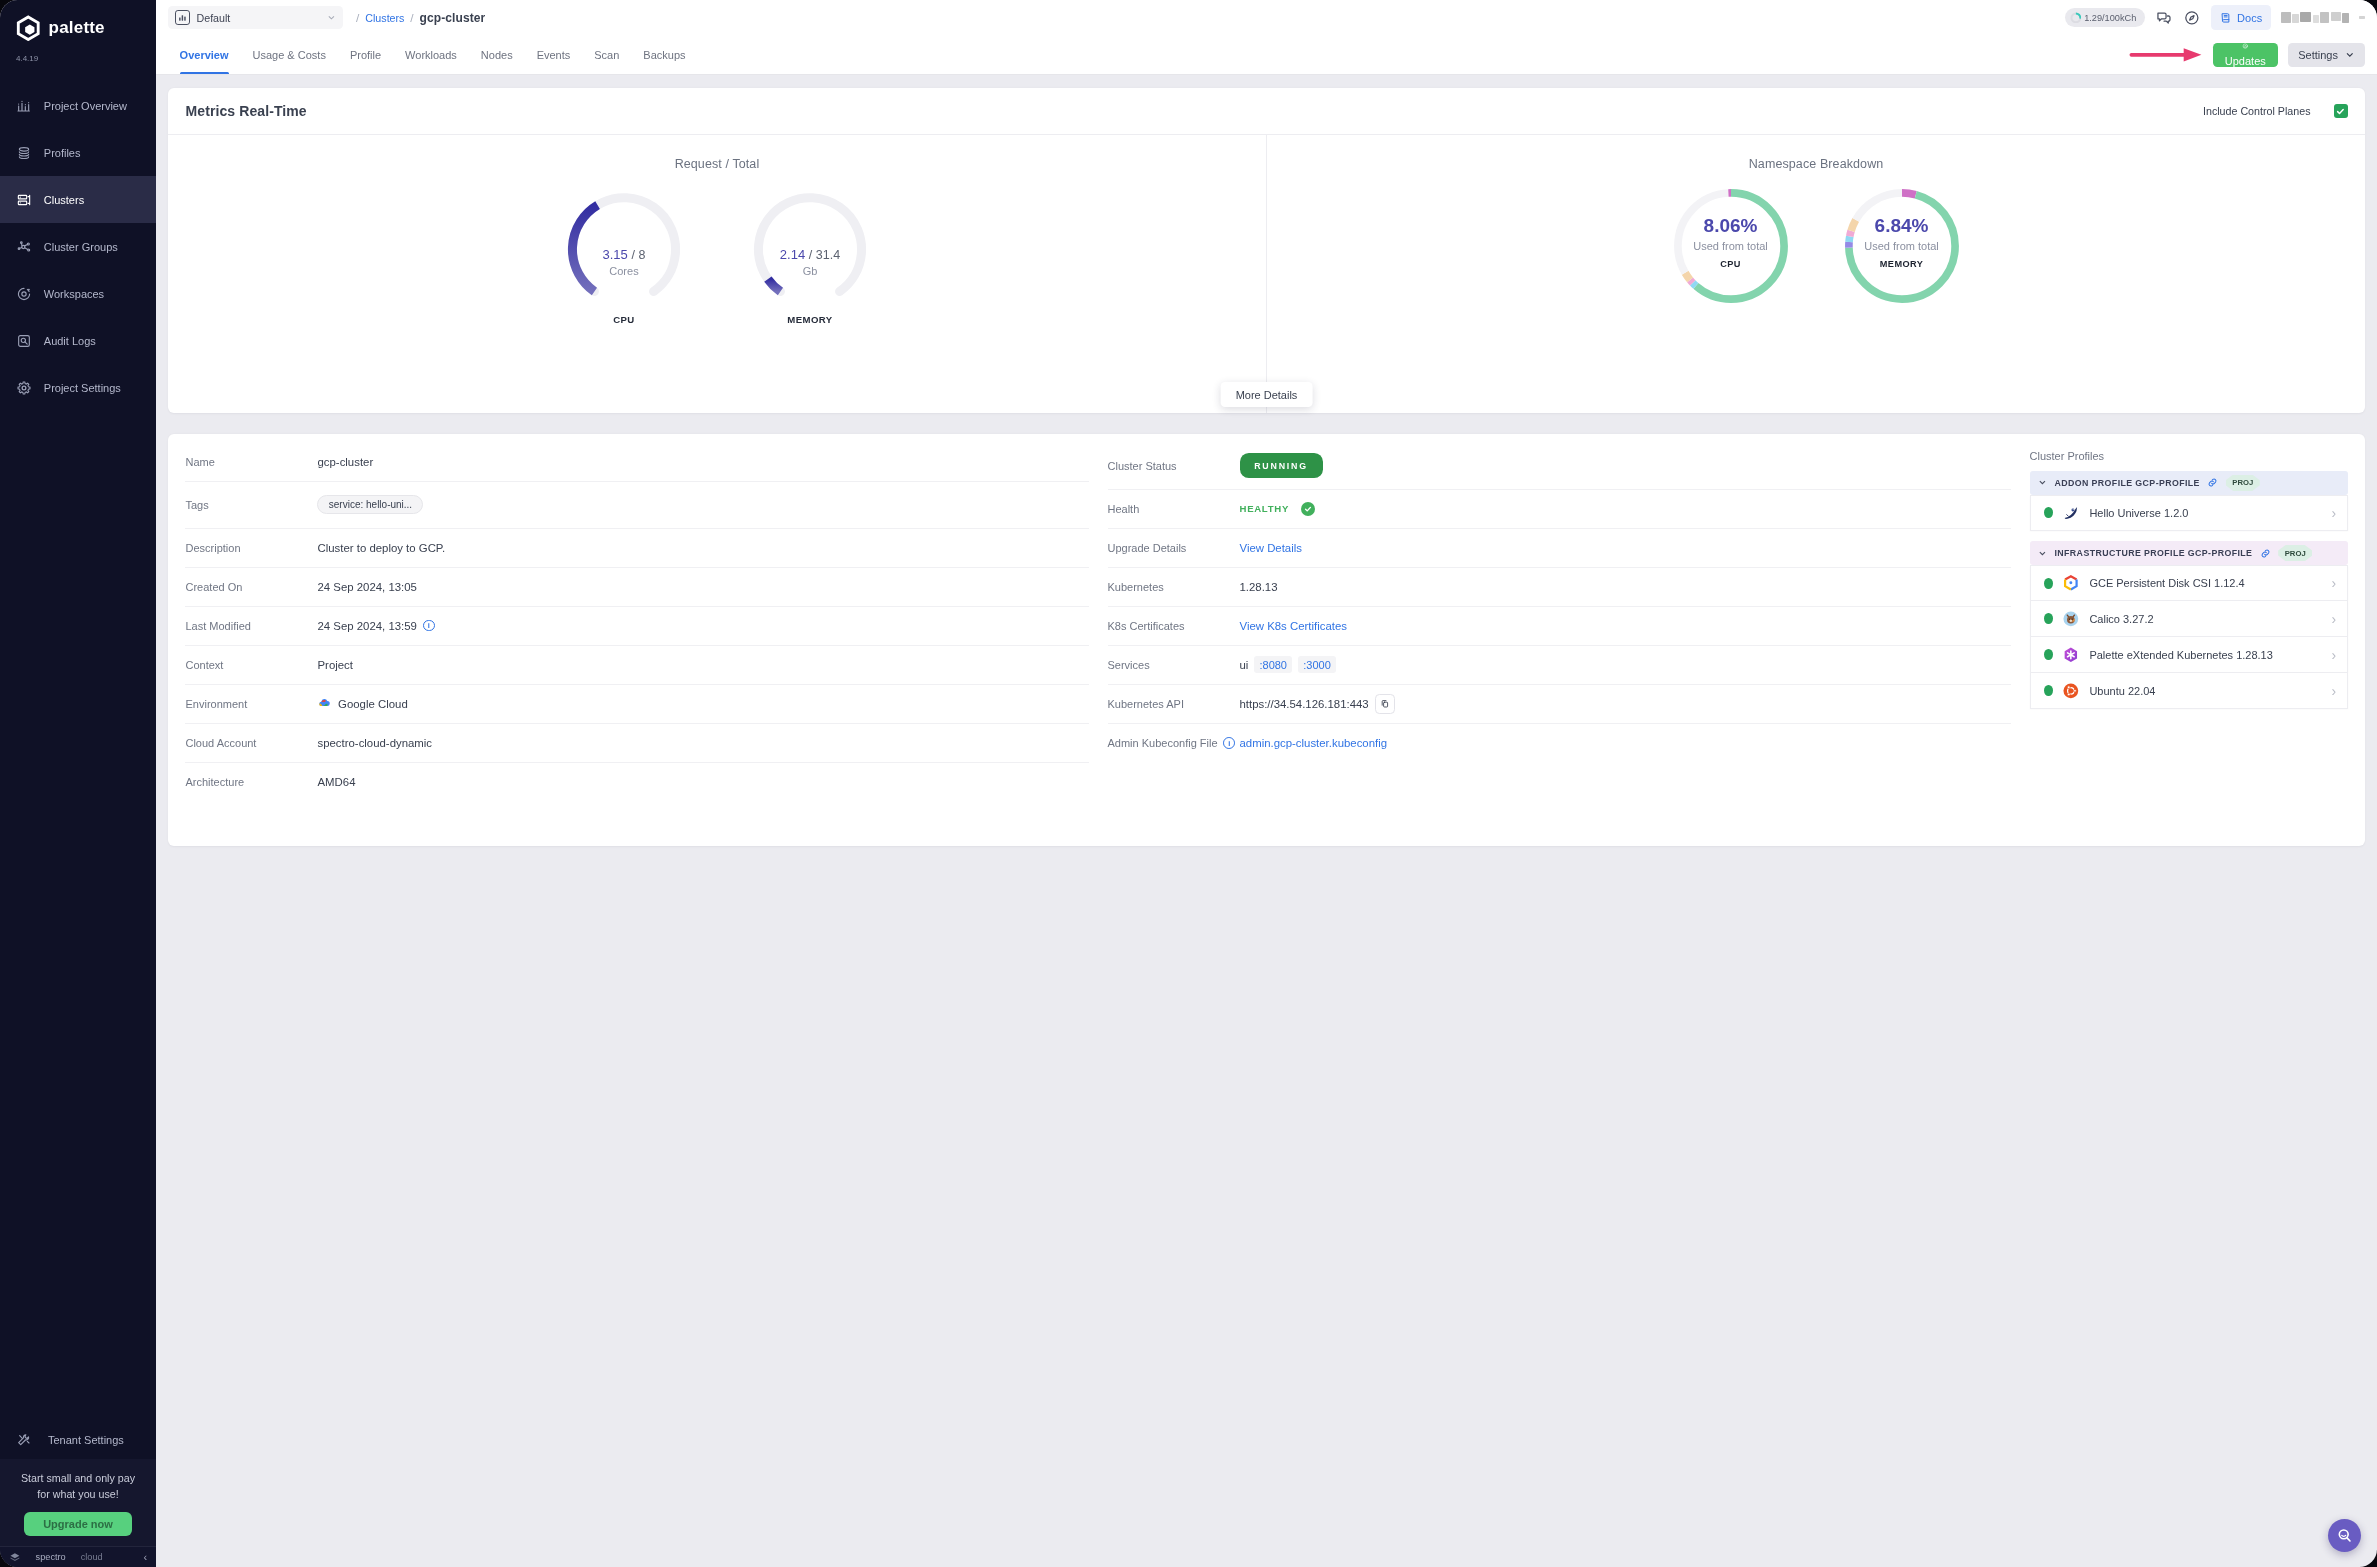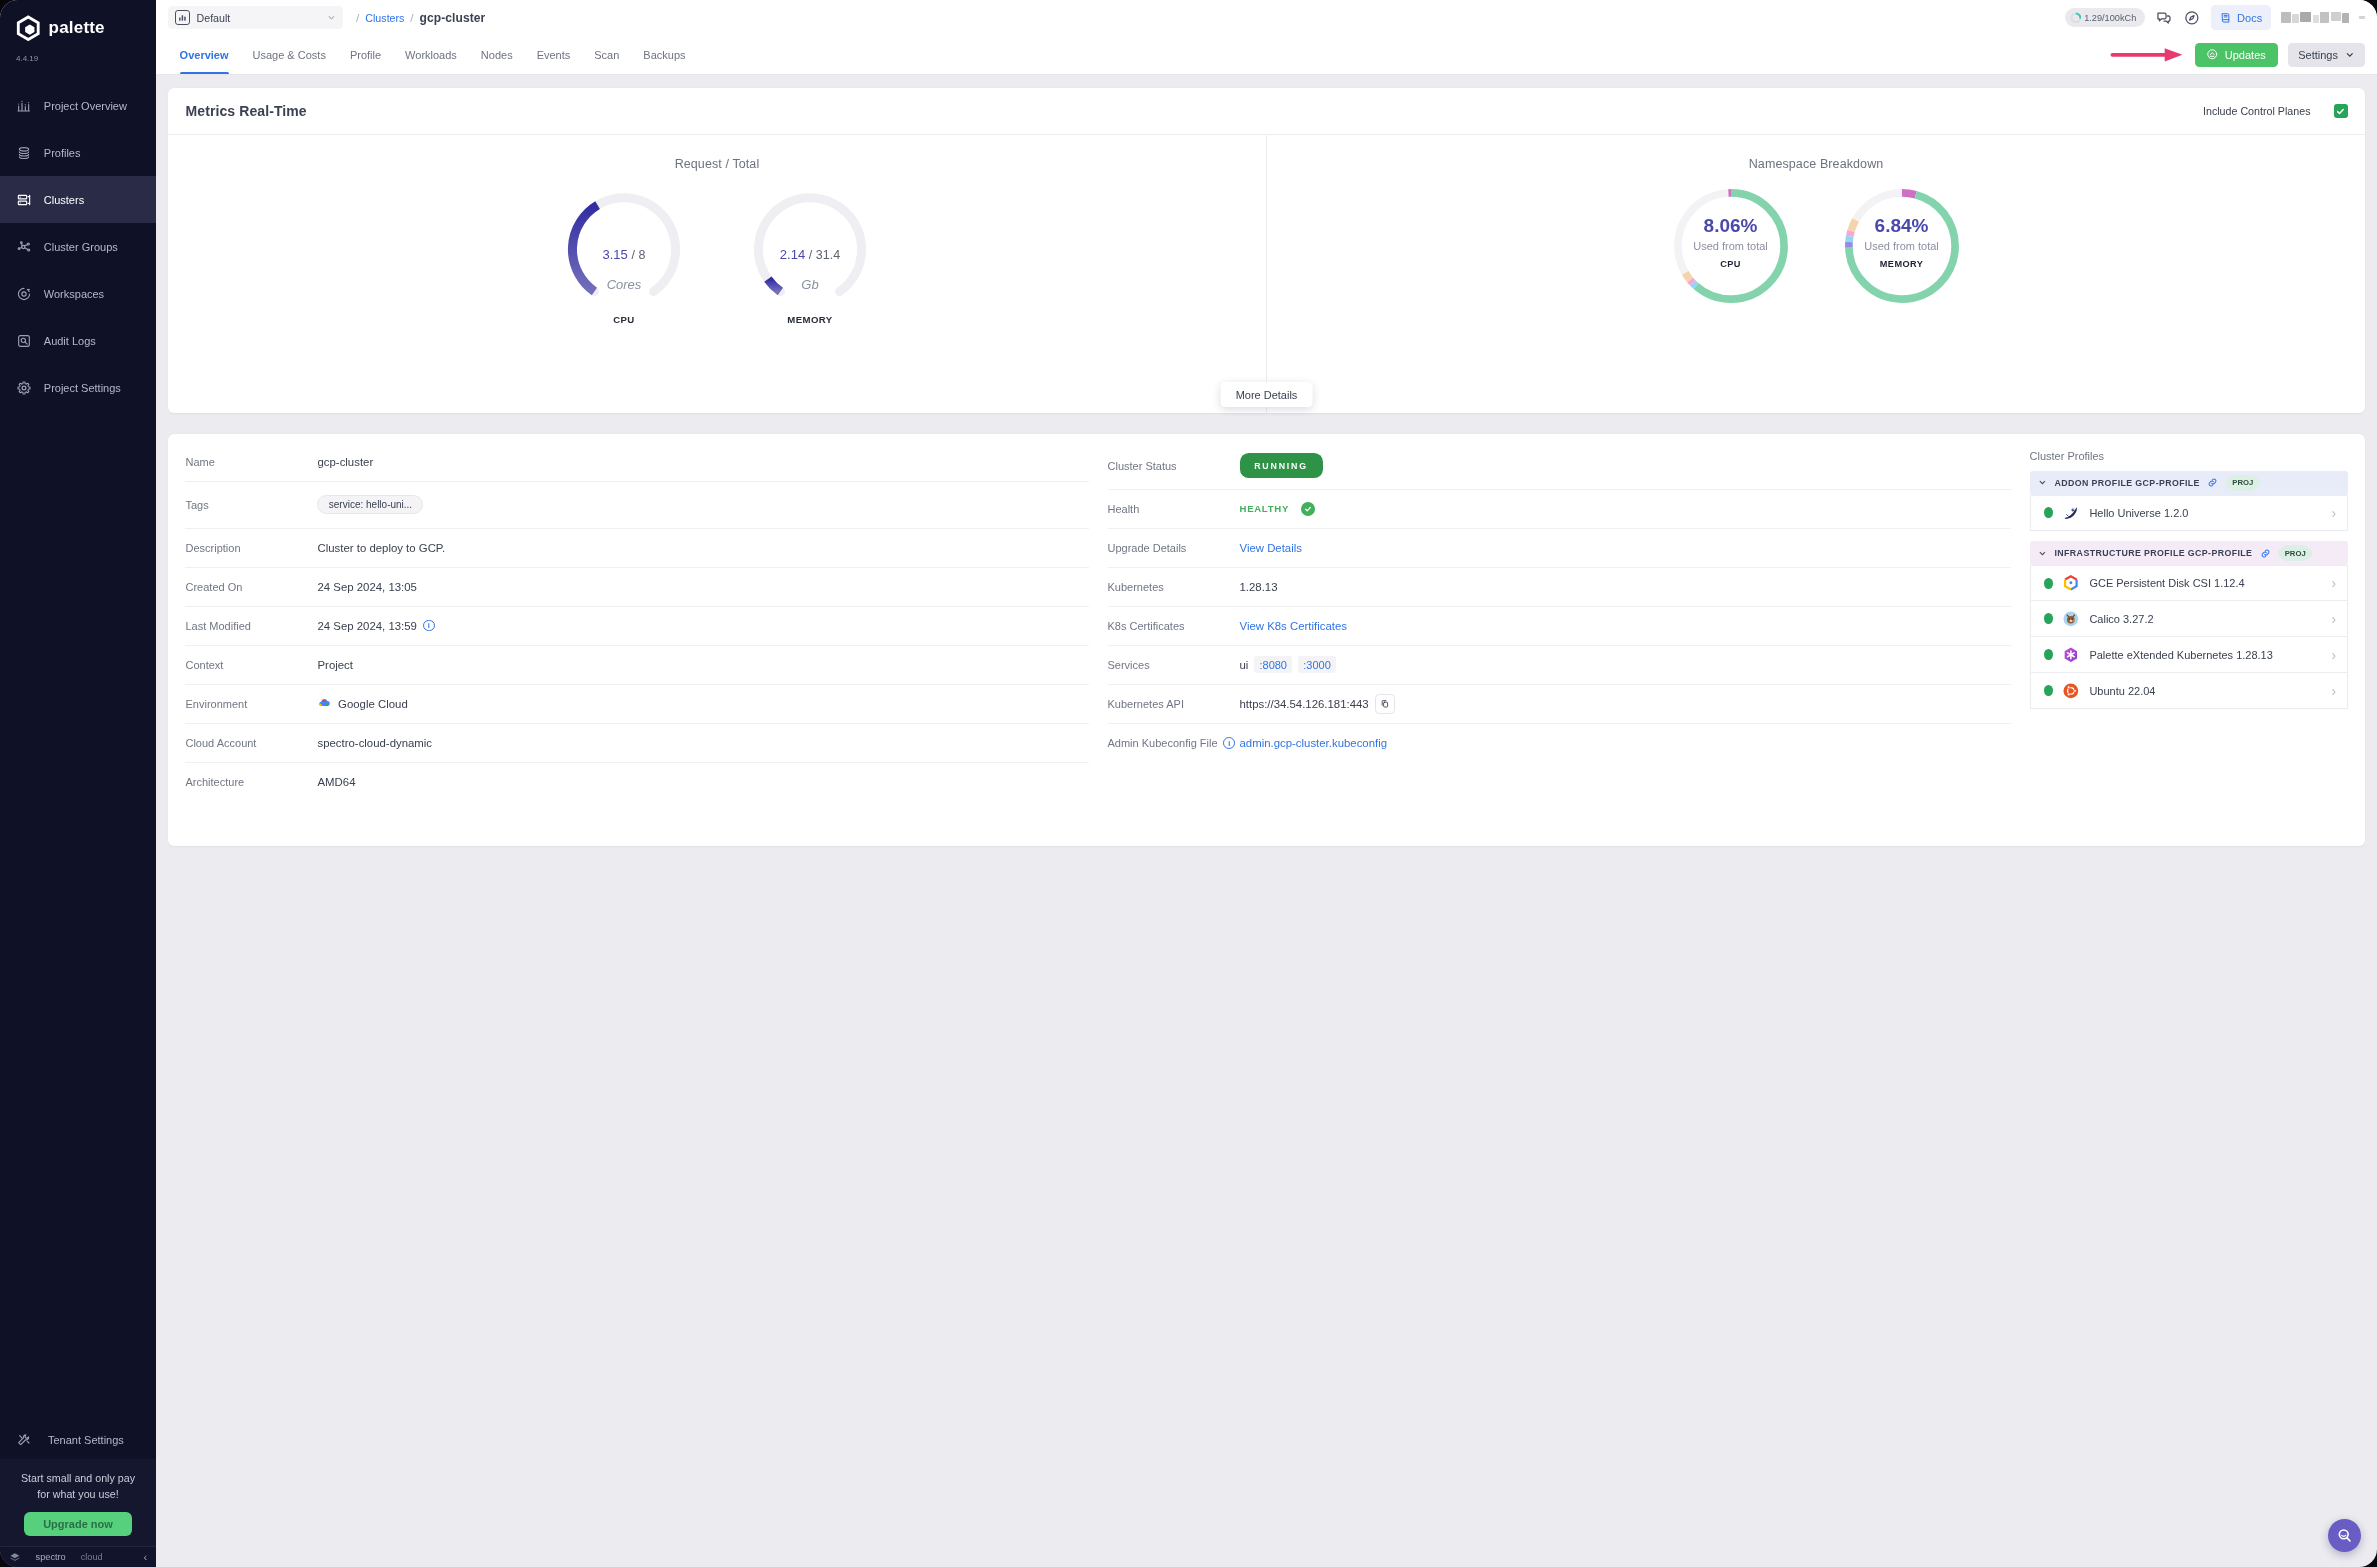--- a/index.html
+++ b/index.html
@@ -65,21 +65,21 @@
     align-items:stretch; padding:0 11.8px 0 23.6px; position:relative; }
   .tabs { display:flex; gap:24px; }
   .tab { display:flex; align-items:center; font-size:11px; color:#6e7380; cursor:pointer; position:relative; }
   .tab.active { color:var(--accent-blue,#3174e4); font-weight:bold; }
   .tab.active::after { content:""; position:absolute; left:0; right:0; bottom:0; height:2.2px;
     background:var(--accent-blue,#3174e4); border-radius:1.5px 1.5px 0 0; }
   .tabs-right { margin-left:auto; display:flex; align-items:center; gap:10.3px; }
   .annot-arrow { width:74px; height:17.7px; }
   .updates-btn { background:var(--green,#4cc366); color:#fff; border:none; border-radius:4.4px;
     height:24px; padding:0 11.8px; display:flex; align-items:center; gap:5.9px; font-size:11px;
-    cursor:pointer; font-family:"Liberation Sans",sans-serif; }
+    cursor:pointer; font-family:"Liberation Sans",sans-serif;flex-direction:column; }
   .settings-btn { background:#e4e4ea; color:#3a4150; border:none; border-radius:4.4px; height:24px;
     padding:0 10.3px; display:flex; align-items:center; gap:7.4px; font-size:11px; cursor:pointer;
     font-family:"Liberation Sans",sans-serif; }
 
   
   .content { flex:1; overflow:hidden; padding:13.2px 11.8px 0; }
   .card { background:#fff; border-radius:5.9px; box-shadow:0 0.7px 2.2px rgba(16,17,38,.05); }
 
   .metrics { position:relative; height:325px; }
   .m-head { height:47px; display:flex; align-items:center; padding:0 17.7px; border-bottom:0.7px solid #ededf1; }
@@ -89,21 +89,21 @@
   .m-body { display:flex; height:278px; position:relative; }
   .m-half { flex:1; padding-top:22px; display:flex; flex-direction:column; align-items:center; }
   .v-div { width:0.7px; background:#ededf1; }
   .sec-title { font-size:12.5px; color:#6b7280; letter-spacing:0.1px; }
   .gauges { display:flex; gap:56px; margin-top:19px; }
   .gauge { position:relative; width:130px; text-align:center; }
   .gauge svg { width:130px; height:116px; display:block; }
   .g-center { position:absolute; left:0; right:0; top:57px; }
   .g-val { font-size:13px; font-weight:normal; color:var(--indigo,#4b48ac); }
   .g-total { font-size:12.5px; color:#5c6270; margin-left:3.7px; }
-  .g-unit { font-size:13px; color:#8b90a0; margin-top:15px;font-style:italic; }
+  .g-unit { font-size:11px; color:#8b90a0; margin-top:3px; }
   .g-label { margin-top:7.4px; font-size:9.6px; font-weight:bold; color:#262c3a; letter-spacing:0.4px; }
   .donuts { display:flex; gap:53px; margin-top:16px; }
   .donut { position:relative; width:118px; }
   .donut svg { width:118px; height:118px; display:block; }
   .d-center { position:absolute; left:0; right:0; top:28px; text-align:center; }
   .d-pct { font-size:19px; font-weight:bold; color:var(--indigo,#4b48ac); }
   .d-cap { font-size:11px; color:#8b90a0; margin-top:2.9px; }
   .d-lab { font-size:9.2px; font-weight:bold; color:#1d2330; margin-top:7.4px; letter-spacing:0.4px; }
   .more-btn { position:absolute; left:50%; bottom:5.9px; transform:translateX(-50%); background:#fff;
     border:none; border-radius:4.4px; box-shadow:0 2.2px 8.8px rgba(30,34,60,.16); padding:6.6px 15.5px;

